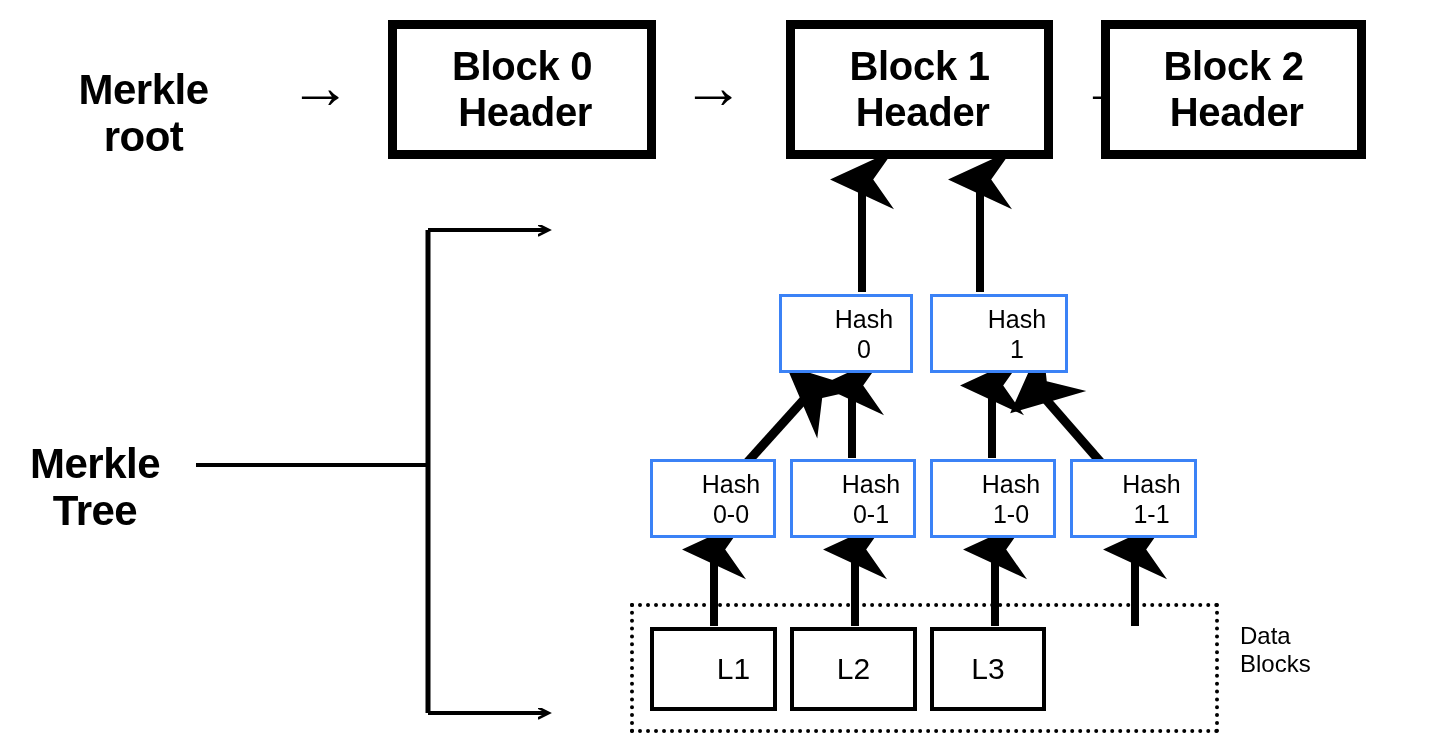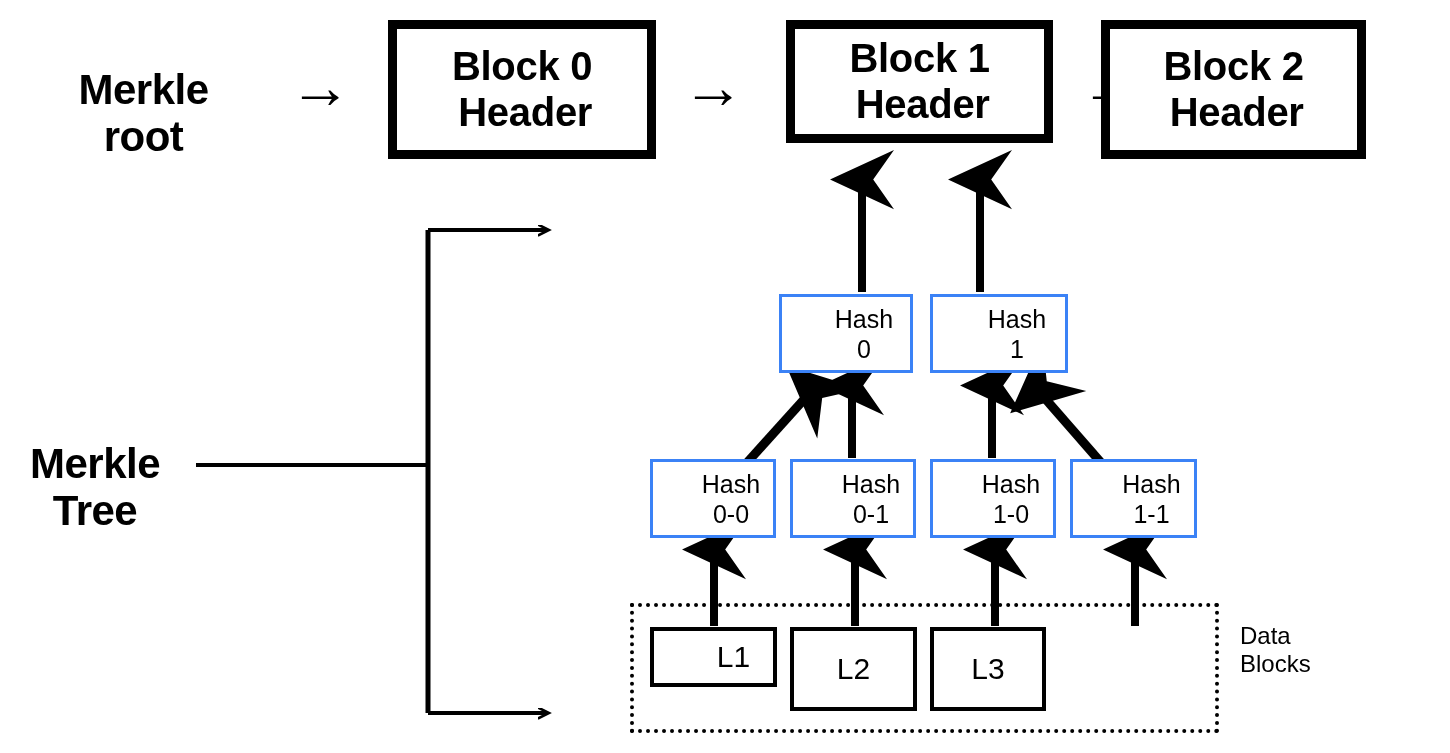--- a/index.html
+++ b/index.html
@@ -195,21 +195,21 @@
   <div class="side-label" id="merkle-tree-label">Merkle
 Tree</div>
 
   <div class="chain-arrow" style="left:289px; top:56px;">→</div>
   <div class="chain-arrow" style="left:682px; top:56px;">→</div>
   <div class="chain-arrow" style="left:1080px; top:56px;">→</div>
 
   <div class="header-block" style="left:388px; top:20px; width:268px; height:139px;">Block 0
 Header</div>
 
-  <div class="header-block" style="left:786px; top:20px; width:267px; height:123px;">Block 1
+  <div class="header-block" style="left:786px; top:20px; width:267px; height:139px;">Block 1
 Header</div>
 
   <div class="header-block" style="left:1101px; top:20px; width:265px; height:139px;">Block 2
 Header</div>
 
   <div class="hash-box" style="left:779px; top:294px; width:134px; height:79px;">Hash
 0</div>
 
   <div class="hash-box" style="left:930px; top:294px; width:138px; height:79px;">Hash
 1</div>
@@ -221,21 +221,21 @@
 0-1</div>
 
   <div class="hash-box" style="left:930px; top:459px; width:126px; height:79px;">Hash
 1-0</div>
 
   <div class="hash-box" style="left:1070px; top:459px; width:127px; height:79px;">Hash
 1-1</div>
 
   <div id="data-blocks-frame" style="left:630px; top:603px; width:589px; height:130px;"></div>
 
-  <div class="leaf-box" style="left:650px; top:627px; width:127px; height:60px;padding-left:40px;">L1</div>
+  <div class="leaf-box" style="left:650px; top:627px; width:127px; height:84px;padding-left:40px;">L1</div>
 
   <div class="leaf-box" style="left:790px; top:627px; width:127px; height:84px;">L2</div>
 
   <div class="leaf-box" style="left:930px; top:627px; width:116px; height:84px;">L3</div>
 
 
   <div id="data-blocks-label">Data
 Blocks</div>
 
 </div>

